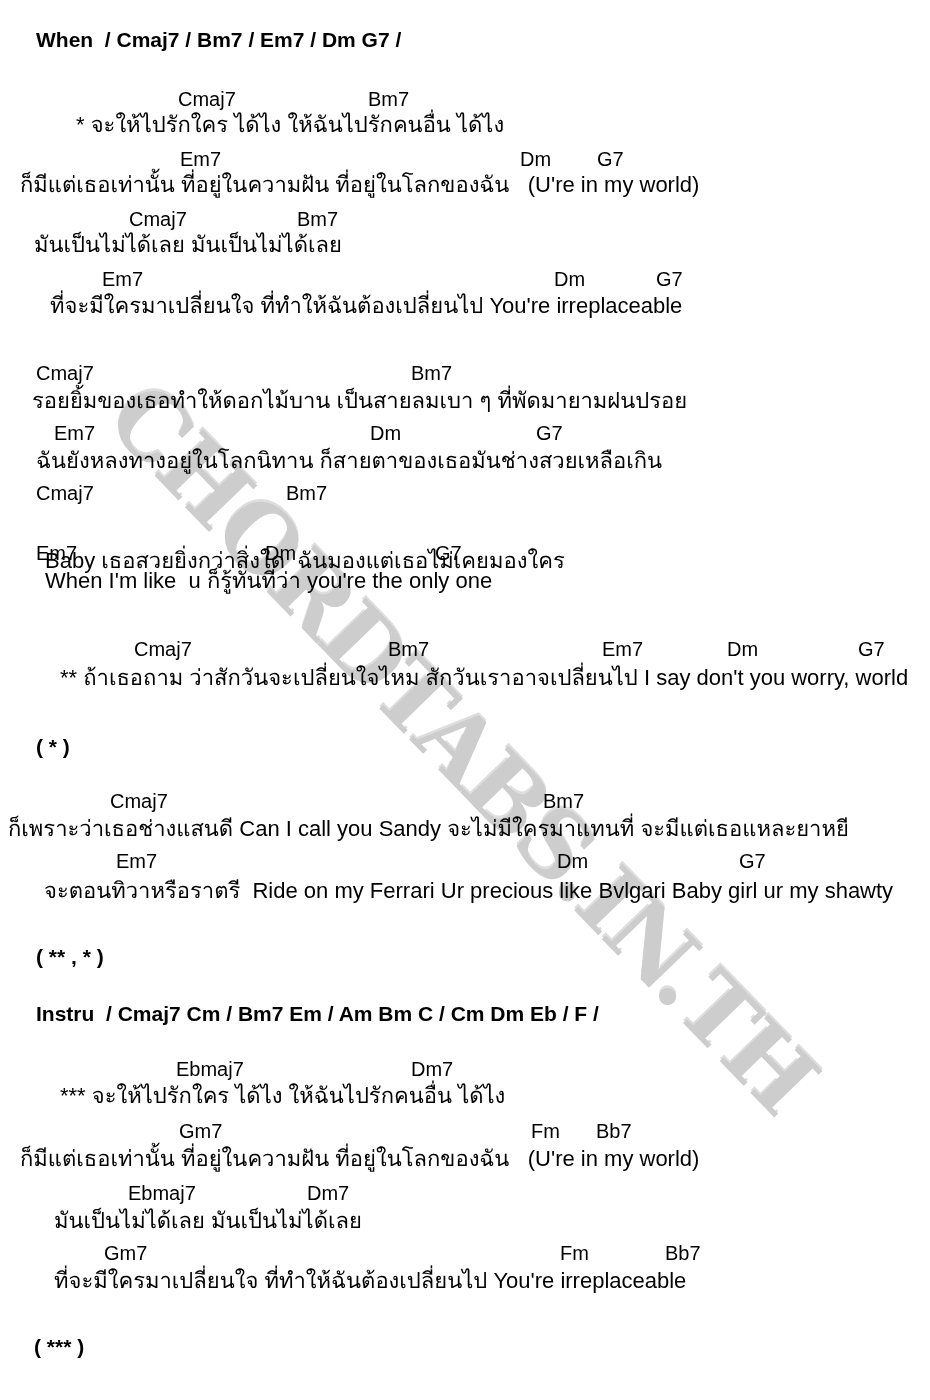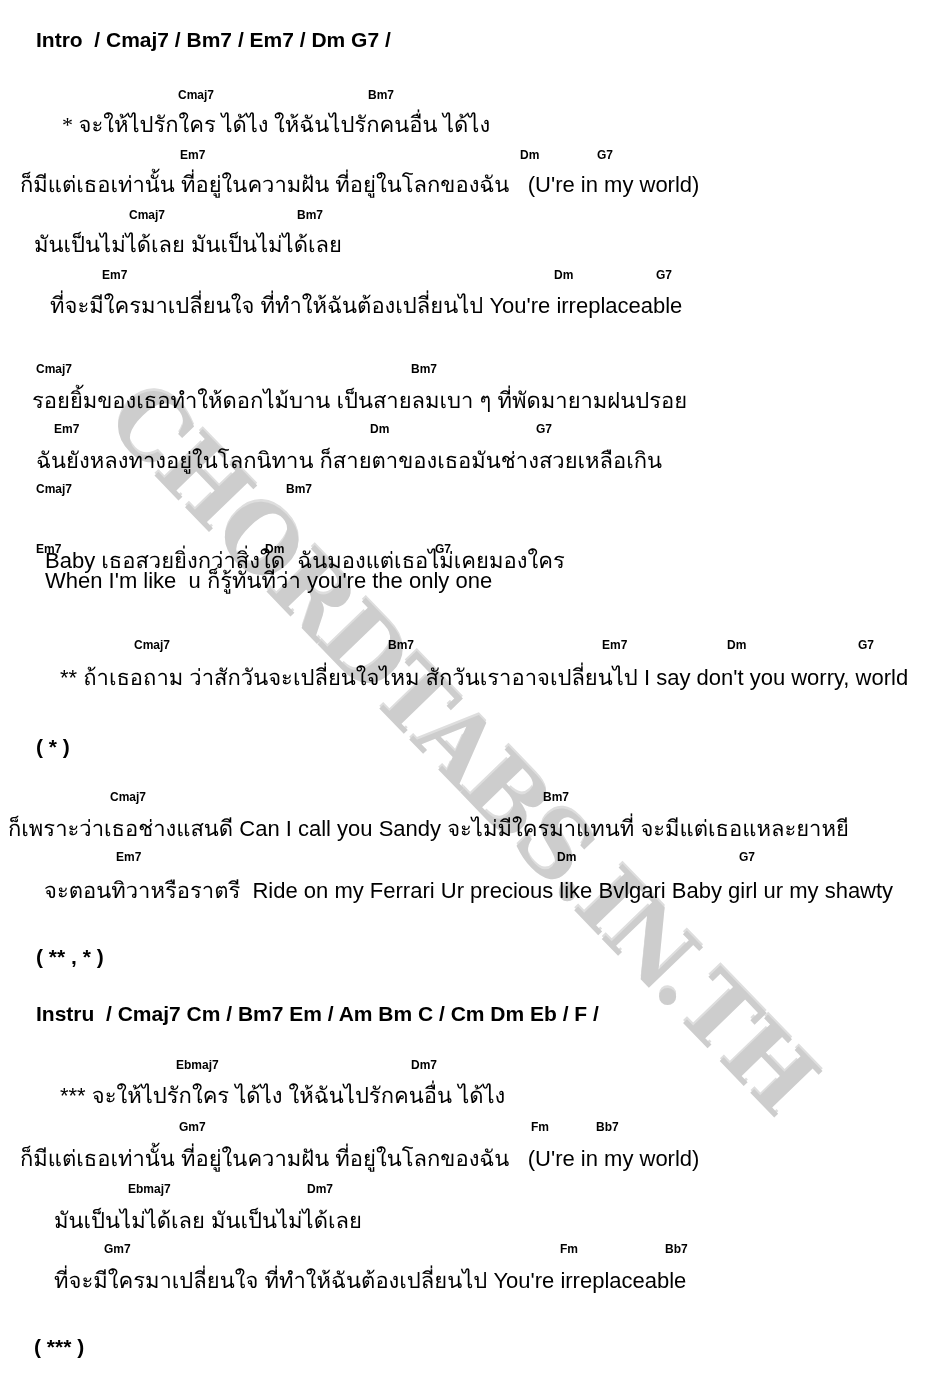--- a/index.html
+++ b/index.html
@@ -29,36 +29,36 @@
     position:absolute;
     white-space:pre;
     z-index:1;
     line-height:1.15;
   }
   .header{font-weight:bold;font-size:21px;}
   .marker{font-weight:bold;font-size:21px;}
   .lyric{font-size:22px;}
   .chord{
     position:absolute;
-    font-weight:bold;
-    font-size:12px;
+    font-weight:normal;
+    font-size:20px;
     white-space:pre;
     z-index:1;
   }
 </style>
 </head>
 <body>
 
 <div class="sheet">
   <div class="watermark">CHORDTABS.IN.TH</div>
   <div id="lines">
-      <div class="line header" style="left: 36px; top: 28px;">Intro  / Cmaj7 / Bm7 / Em7 / Dm G7 /</div>
+      <div class="line header" style="left: 36px; top: 28px;">When  / Cmaj7 / Bm7 / Em7 / Dm G7 /</div>
       <span class="chord" style="left: 178px; top: 88px;">Cmaj7</span>
       <span class="chord" style="left: 368px; top: 88px;">Bm7</span>
-      <div class="line lyric" style="left: 62px; top: 112px; font-family: Liberation Serif, serif;">* จะให้ไปรักใคร ได้ไง ให้ฉันไปรักคนอื่น ได้ไง</div>
+      <div class="line lyric" style="left: 76px; top: 112px;">* จะให้ไปรักใคร ได้ไง ให้ฉันไปรักคนอื่น ได้ไง</div>
       <span class="chord" style="left: 180px; top: 148px;">Em7</span>
       <span class="chord" style="left: 520px; top: 148px;">Dm</span>
       <span class="chord" style="left: 597px; top: 148px;">G7</span>
       <div class="line lyric" style="left: 20px; top: 172px;">ก็มีแต่เธอเท่านั้น ที่อยู่ในความฝัน ที่อยู่ในโลกของฉัน   (U're in my world)</div>
       <span class="chord" style="left: 129px; top: 208px;">Cmaj7</span>
       <span class="chord" style="left: 297px; top: 208px;">Bm7</span>
       <div class="line lyric" style="left: 34px; top: 232px;">มันเป็นไม่ได้เลย มันเป็นไม่ได้เลย</div>
       <span class="chord" style="left: 102px; top: 268px;">Em7</span>
       <span class="chord" style="left: 554px; top: 268px;">Dm</span>
       <span class="chord" style="left: 656px; top: 268px;">G7</span>

